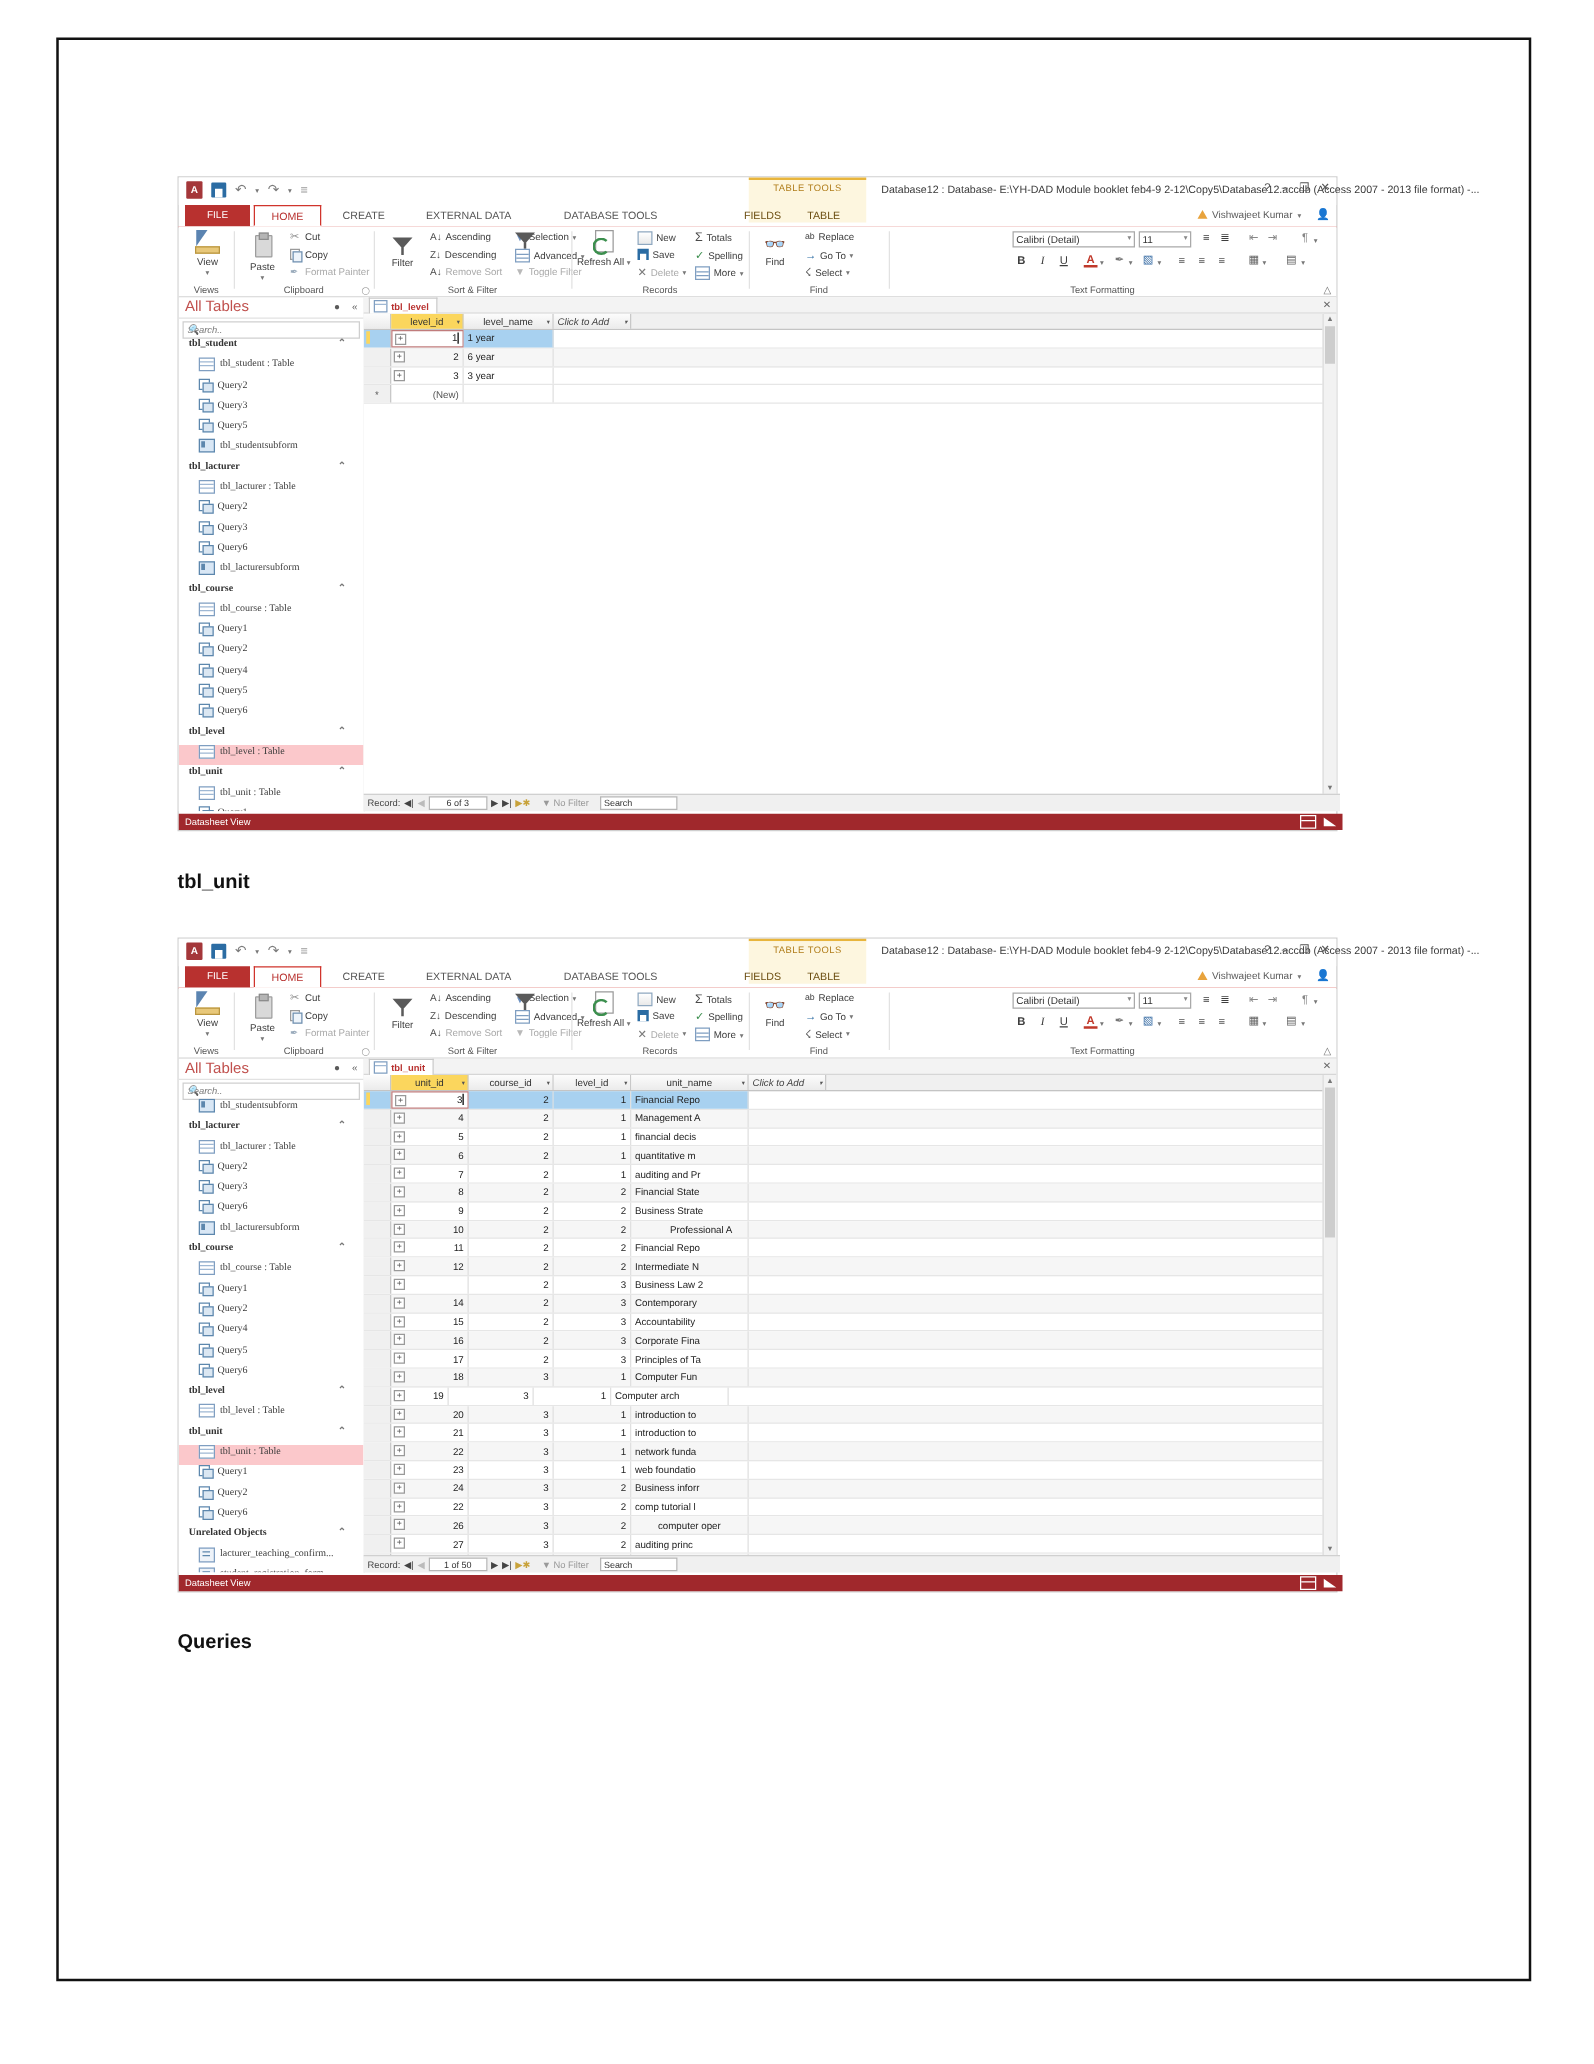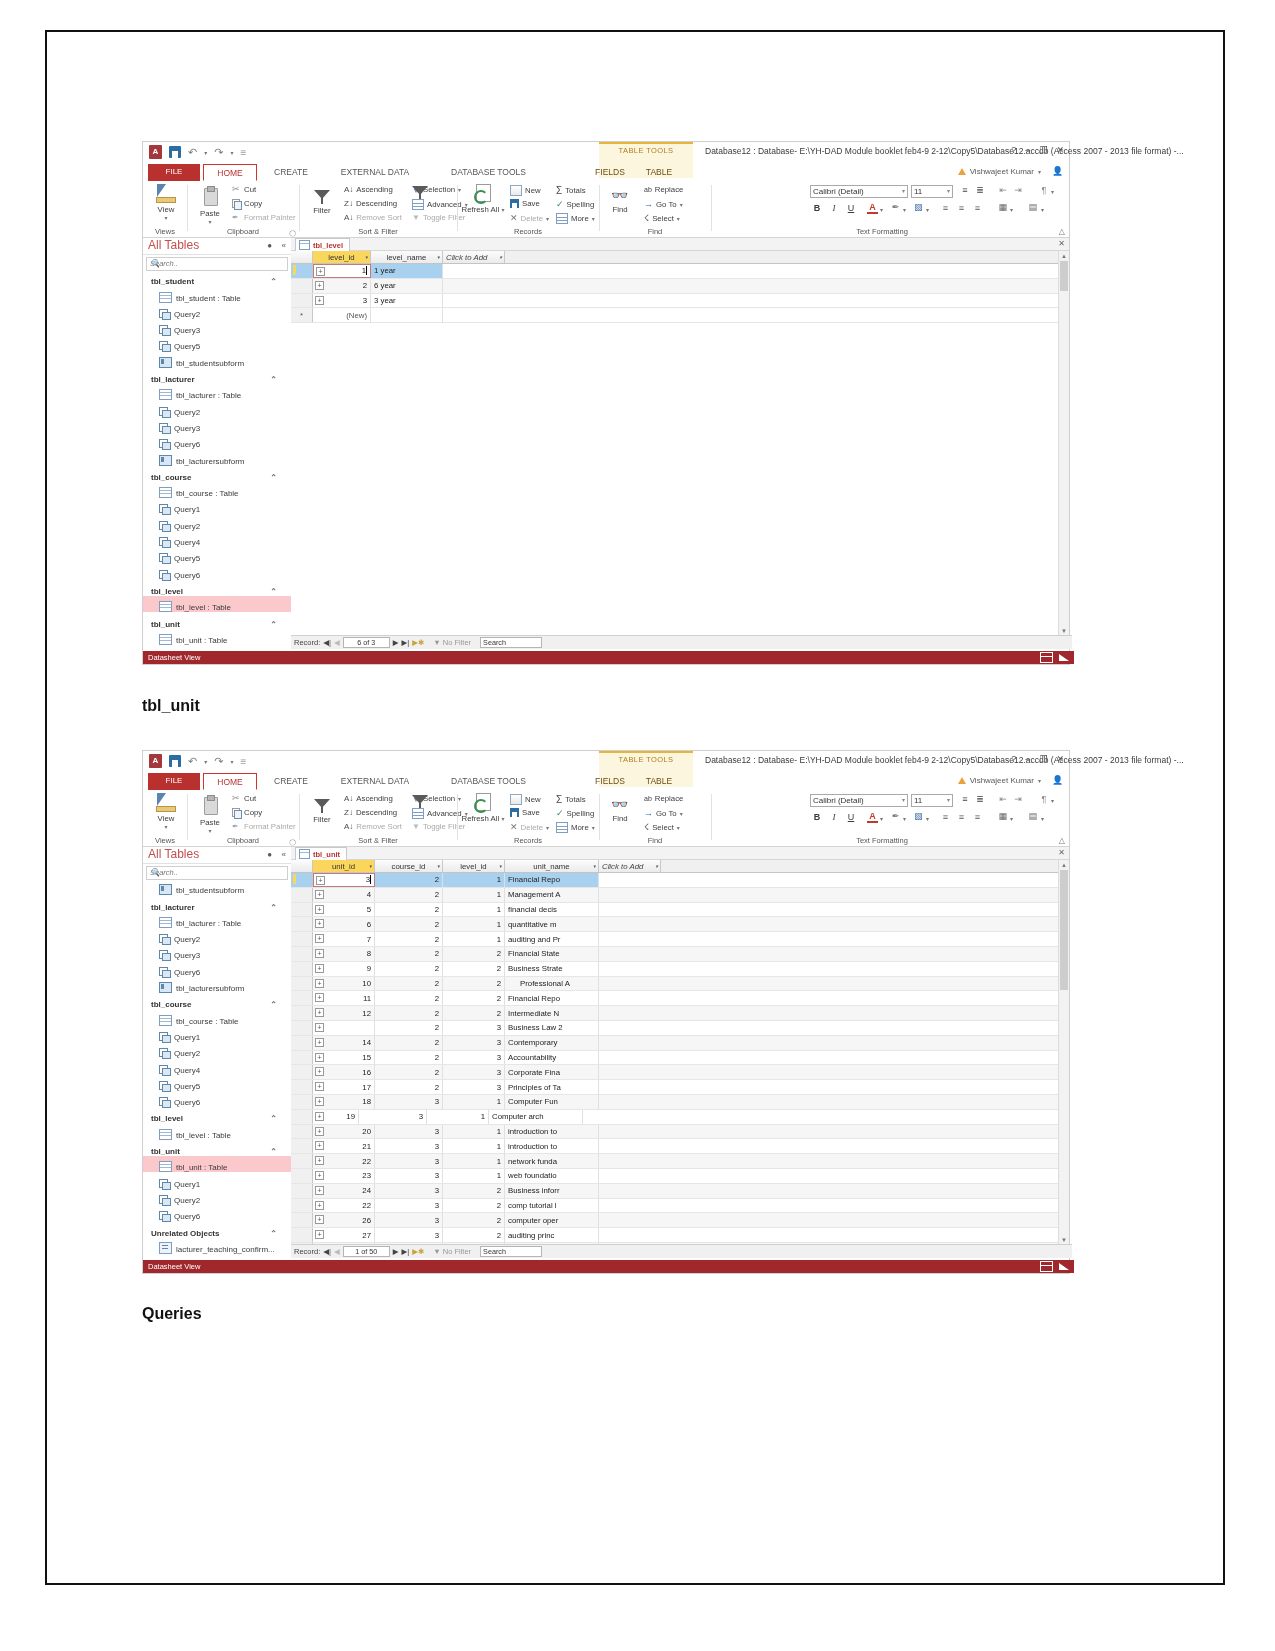--- a/index.html
+++ b/index.html
@@ -86,21 +86,21 @@
 
   
   .navpane{position:absolute;background:#fff;border-right:1px solid #cdcdcd;overflow:hidden;}
   .nav-header{position:relative;height:16px;border-bottom:1px solid #e2e2e2;}
   .nav-title{position:absolute;left:5px;top:0px;font-size:12px;color:#c0504d;font-family:"Liberation Sans",sans-serif;}
   .nav-hdr-btn{position:absolute;top:3px;font-size:8px;color:#5a5a5a;}
   .nav-search{position:relative;height:12px;border:1px solid #cfcfcf;background:#fff;margin:2px 3px;}
   .nav-search span{position:absolute;left:3px;top:1px;font-size:7.5px;color:#777;font-style:italic;}
   .nav-search .mag{position:absolute;right:3px;top:1px;font-size:8px;color:#2b6ca3;}
   .nav-list{position:absolute;left:0;right:0;overflow:hidden;}
-  .nv{position:relative;height:16.3px;display:flex;align-items:flex-end;font-size:8px;color:#3b3b3b;white-space:nowrap;}
+  .nv{position:relative;height:16.3px;display:flex;align-items:flex-start;font-size:8px;color:#3b3b3b;white-space:nowrap;font-family:Liberation Serif, serif;}
   .nv.grouphdr{font-weight:bold;color:#333;padding-left:8px;}
   .nv.item{padding-left:16px;}
   .nv.sel{background:#fbc8cb;}
   .nv .chev{position:absolute;right:14px;font-size:8px;color:#777;}
   .nv .tico{width:11px;height:9px;margin-right:4px;flex:0 0 auto;border:1px solid #7f9ec1;background:#fff;position:relative;}
   .nv .tico:after{content:"";position:absolute;left:0;top:2px;width:100%;height:1px;background:#9fb8d4;box-shadow:0 3px 0 #9fb8d4;}
   .nv .qico{width:11px;height:10px;margin-right:4px;flex:0 0 auto;position:relative;}
   .nv .qico:before{content:"";position:absolute;left:0;top:0;width:7px;height:7px;background:#fff;border:1px solid #5d87ad;}
   .nv .qico:after{content:"";position:absolute;left:3px;top:3px;width:7px;height:6px;background:#dbe7f2;border:1px solid #5d87ad;}
   .nv .fico{width:11px;height:9px;margin-right:4px;flex:0 0 auto;background:#d9e7f5;border:1px solid #5d87ad;position:relative;}
@@ -1055,21 +1055,21 @@
               <span style="position: absolute; left: 2px; top: 2px; font-size: 7px; color: rgb(85, 85, 85); border: 1px solid rgb(153, 153, 153); line-height: 7px; width: 7px; height: 7px; text-align: center; background: rgb(255, 255, 255);">+</span>
               <span style="margin-left: auto;">10</span>
             </div>
             <div class="dc num" style="width: 68px;">
               <span style="margin-left: auto;">2</span>
             </div>
             <div class="dc num" style="width: 62px;">
               <span style="margin-left: auto;">2</span>
             </div>
             <div class="dc" style="width: 94px;">
-              <span style="margin-left: 0px; padding-left: 12px;">Professional A</span>
+              <span style="margin-left: 16px; padding-left: 12px;">Professional A</span>
             </div>
           </div>
           <div class="drow">
             <div class="dc rowsel" style="width: 22px;"></div>
             <div class="dc num" style="width: 62px;">
               <span style="position: absolute; left: 2px; top: 2px; font-size: 7px; color: rgb(85, 85, 85); border: 1px solid rgb(153, 153, 153); line-height: 7px; width: 7px; height: 7px; text-align: center; background: rgb(255, 255, 255);">+</span>
               <span style="margin-left: auto;">11</span>
             </div>
             <div class="dc num" style="width: 68px;">
               <span style="margin-left: auto;">2</span>
@@ -1310,21 +1310,21 @@
             <div class="dc num" style="width: 62px;">
               <span style="position: absolute; left: 2px; top: 2px; font-size: 7px; color: rgb(85, 85, 85); border: 1px solid rgb(153, 153, 153); line-height: 7px; width: 7px; height: 7px; text-align: center; background: rgb(255, 255, 255);">+</span>
               <span style="margin-left: auto;">26</span>
             </div>
             <div class="dc num" style="width: 68px;">
               <span style="margin-left: auto;">3</span>
             </div>
             <div class="dc num" style="width: 62px;">
               <span style="margin-left: auto;">2</span>
             </div>
-            <div class="dc" style="width: 94px;">
+            <div class="dc" style="width: 94px; justify-content: center;">
               <span style="margin-left: 0px;">computer oper</span>
             </div>
           </div>
           <div class="drow">
             <div class="dc rowsel" style="width: 22px;"></div>
             <div class="dc num" style="width: 62px;">
               <span style="position: absolute; left: 2px; top: 2px; font-size: 7px; color: rgb(85, 85, 85); border: 1px solid rgb(153, 153, 153); line-height: 7px; width: 7px; height: 7px; text-align: center; background: rgb(255, 255, 255);">+</span>
               <span style="margin-left: auto;">27</span>
             </div>
             <div class="dc num" style="width: 68px;">

